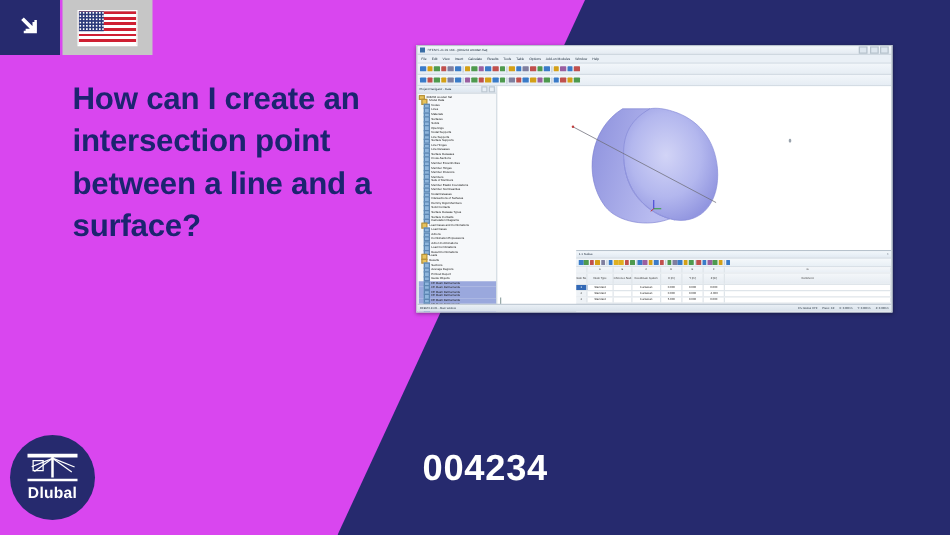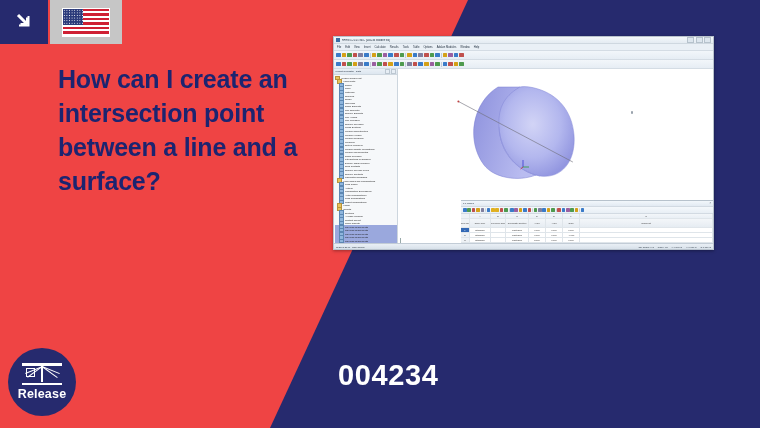--- a/index.html
+++ b/index.html
@@ -1,21 +1,21 @@
 <!DOCTYPE html>
 <html><head>
 <meta charset="utf-8">
 <style>
   html,body{margin:0;padding:0;}
   body{
     width:760px;height:428px;overflow:hidden;
     font-family:"Liberation Sans",sans-serif;
     background:#f0f7fb;position:relative;
   }
-  #stage{position:absolute;inset:0;width:760px;height:428px;overflow:hidden;background:#ef4444;}
+  #stage{position:absolute;inset:0;width:760px;height:428px;overflow:hidden;background:#d946ef;}
 
   
   .navy-wedge{
     position:absolute;top:0;left:0;width:760px;height:428px;
     background:#262a6e;
     clip-path:polygon(468px 0px, 760px 0px, 760px 428px, 270px 428px);
   }
 
   
   .tl-arrow{
@@ -164,21 +164,21 @@
     <span class="mark">
       <span class="bar-top"></span>
       <span class="post"></span>
       <span class="cab"></span>
       <span class="c1"></span>
         <span class="c2"></span>
       <span class="c3"></span>
         <span class="c4"></span>
       <span class="bar-bot"></span>
     </span>
-    <span class="word">Release</span>
+    <span class="word">Dlubal</span>
   </div>
 
   <div class="faq-wrap">
     <span class="faq-num">004234</span>
   </div>
 
   <div class="app">
 
     <div class="app-title">
       <span class="ic"></span>

